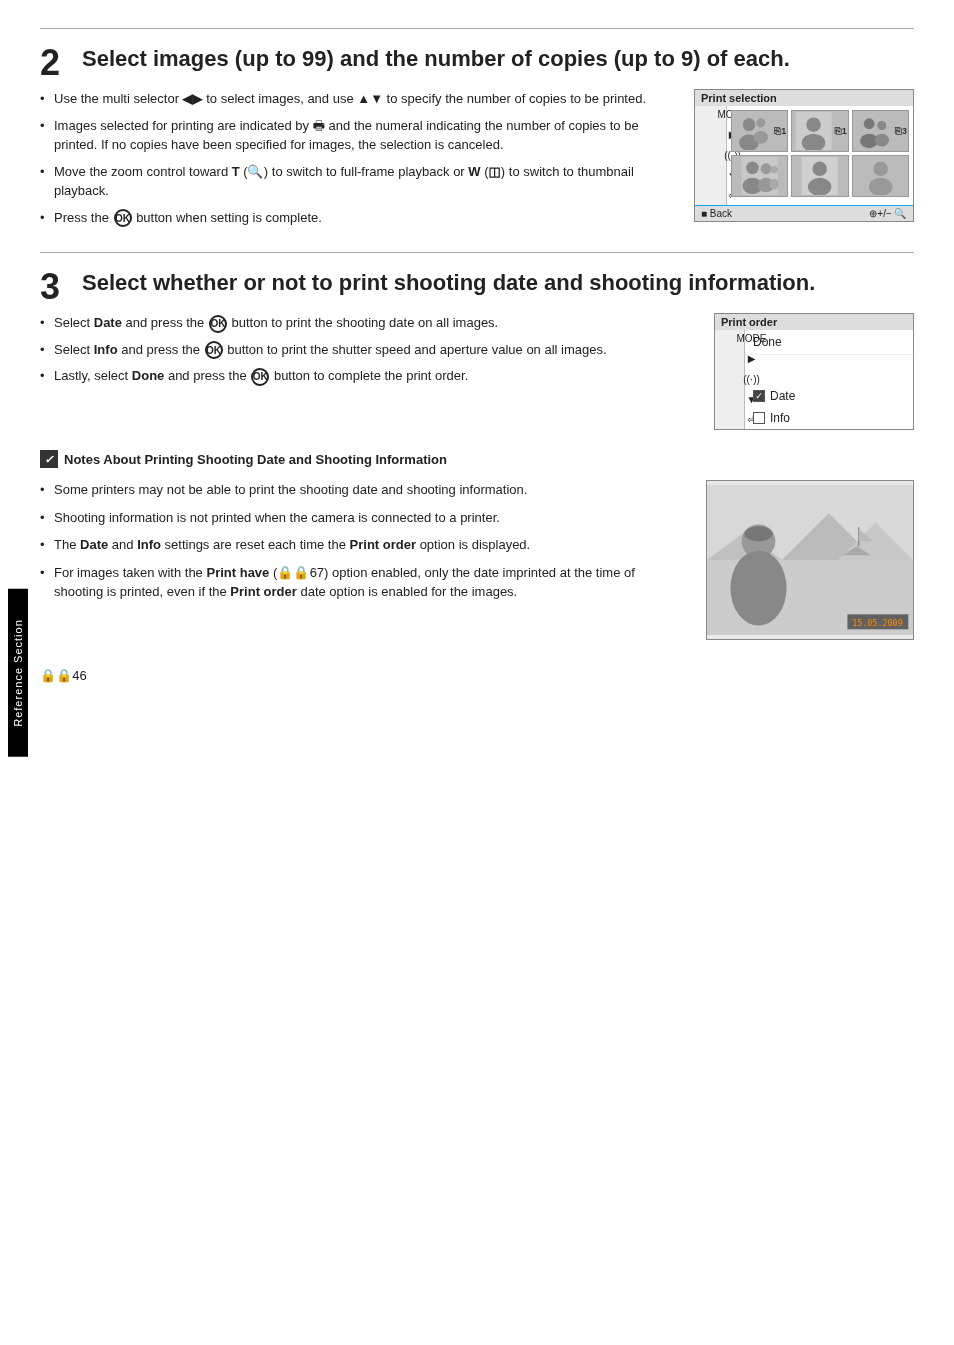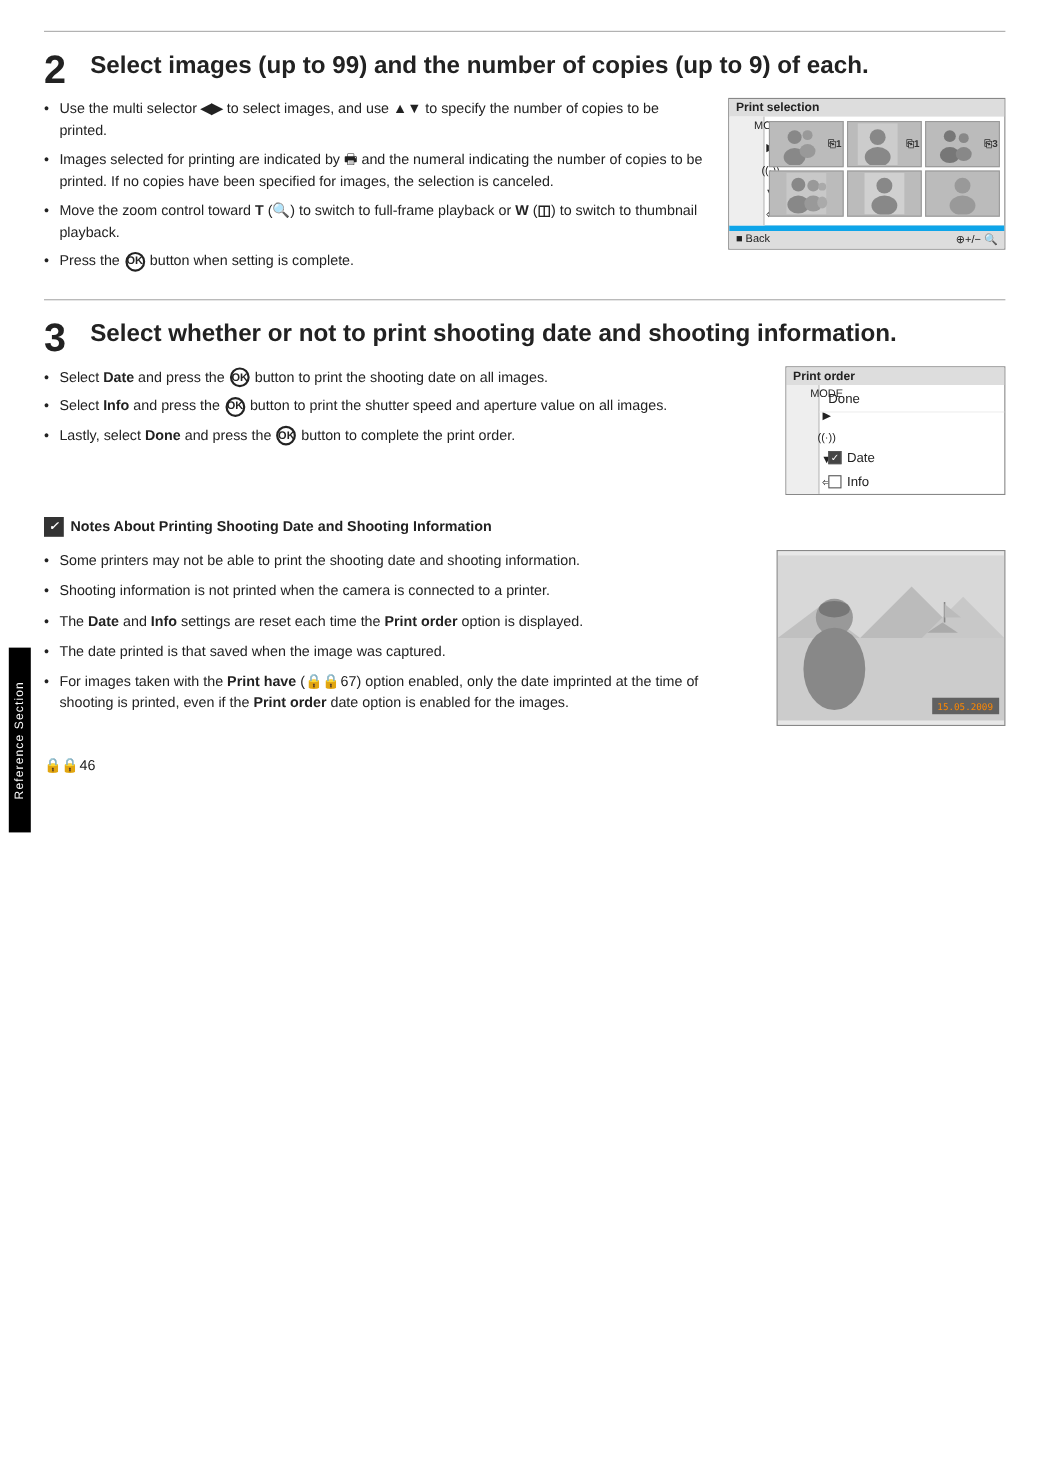--- a/index.html
+++ b/index.html
@@ -69,21 +69,21 @@
       left: 0;
       top: 0;
     }
     .step-image {
       flex-shrink: 0;
     }
     
     .camera-screen {
       border: 1.5px solid #888;
       background: #fff;
-      width: 252px;
+      width: 220px;
       font-size: 11px;
     }
     .camera-screen-title {
       background: #ddd;
       padding: 2px 6px;
       font-size: 11px;
       font-weight: bold;
       text-align: left;
     }
     .camera-screen-body {
@@ -125,21 +125,21 @@
       padding: 1px;
       border: 1px solid #999;
     }
     .img-badge {
       font-size: 9px;
       font-weight: bold;
       color: #333;
     }
     .camera-screen-footer {
       background: #ddd;
-      border-top: 5px solid #0ea5e9;
+      border-top: 1px solid #0ea5e9;
       padding: 2px 6px;
       display: flex;
       justify-content: space-between;
       font-size: 10px;
     }
     
     .print-order-screen {
       border: 1.5px solid #888;
       background: #fff;
       width: 200px;
@@ -474,21 +474,20 @@
     <div class="notes-header">
       <span class="note-icon">✓</span>
       <span>Notes About Printing Shooting Date and Shooting Information</span>
     </div>
     <div class="notes-bottom">
       <div class="notes-text-col">
         <ul>
           <li>Some printers may not be able to print the shooting date and shooting information.</li>
           <li>Shooting information is not printed when the camera is connected to a printer.</li>
           <li>The <strong>Date</strong> and <strong>Info</strong> settings are reset each time the <strong>Print order</strong> option is displayed.</li>
-          <li>The date printed is that saved when the image was captured.</li>
           <li>For images taken with the <strong>Print have</strong> (🔒🔒67) option enabled, only the date imprinted at the time of shooting is printed, even if the <strong>Print order</strong> date option is enabled for the images.</li>
         </ul>
       </div>
       <div class="photo-box">
         
         <svg class="photo-illustration" viewBox="0 0 220 160" xmlns="http://www.w3.org/2000/svg">
           <rect width="220" height="160" fill="#e0e0e0"></rect>
 
           <rect width="220" height="90" fill="#d8d8d8"></rect>
 

